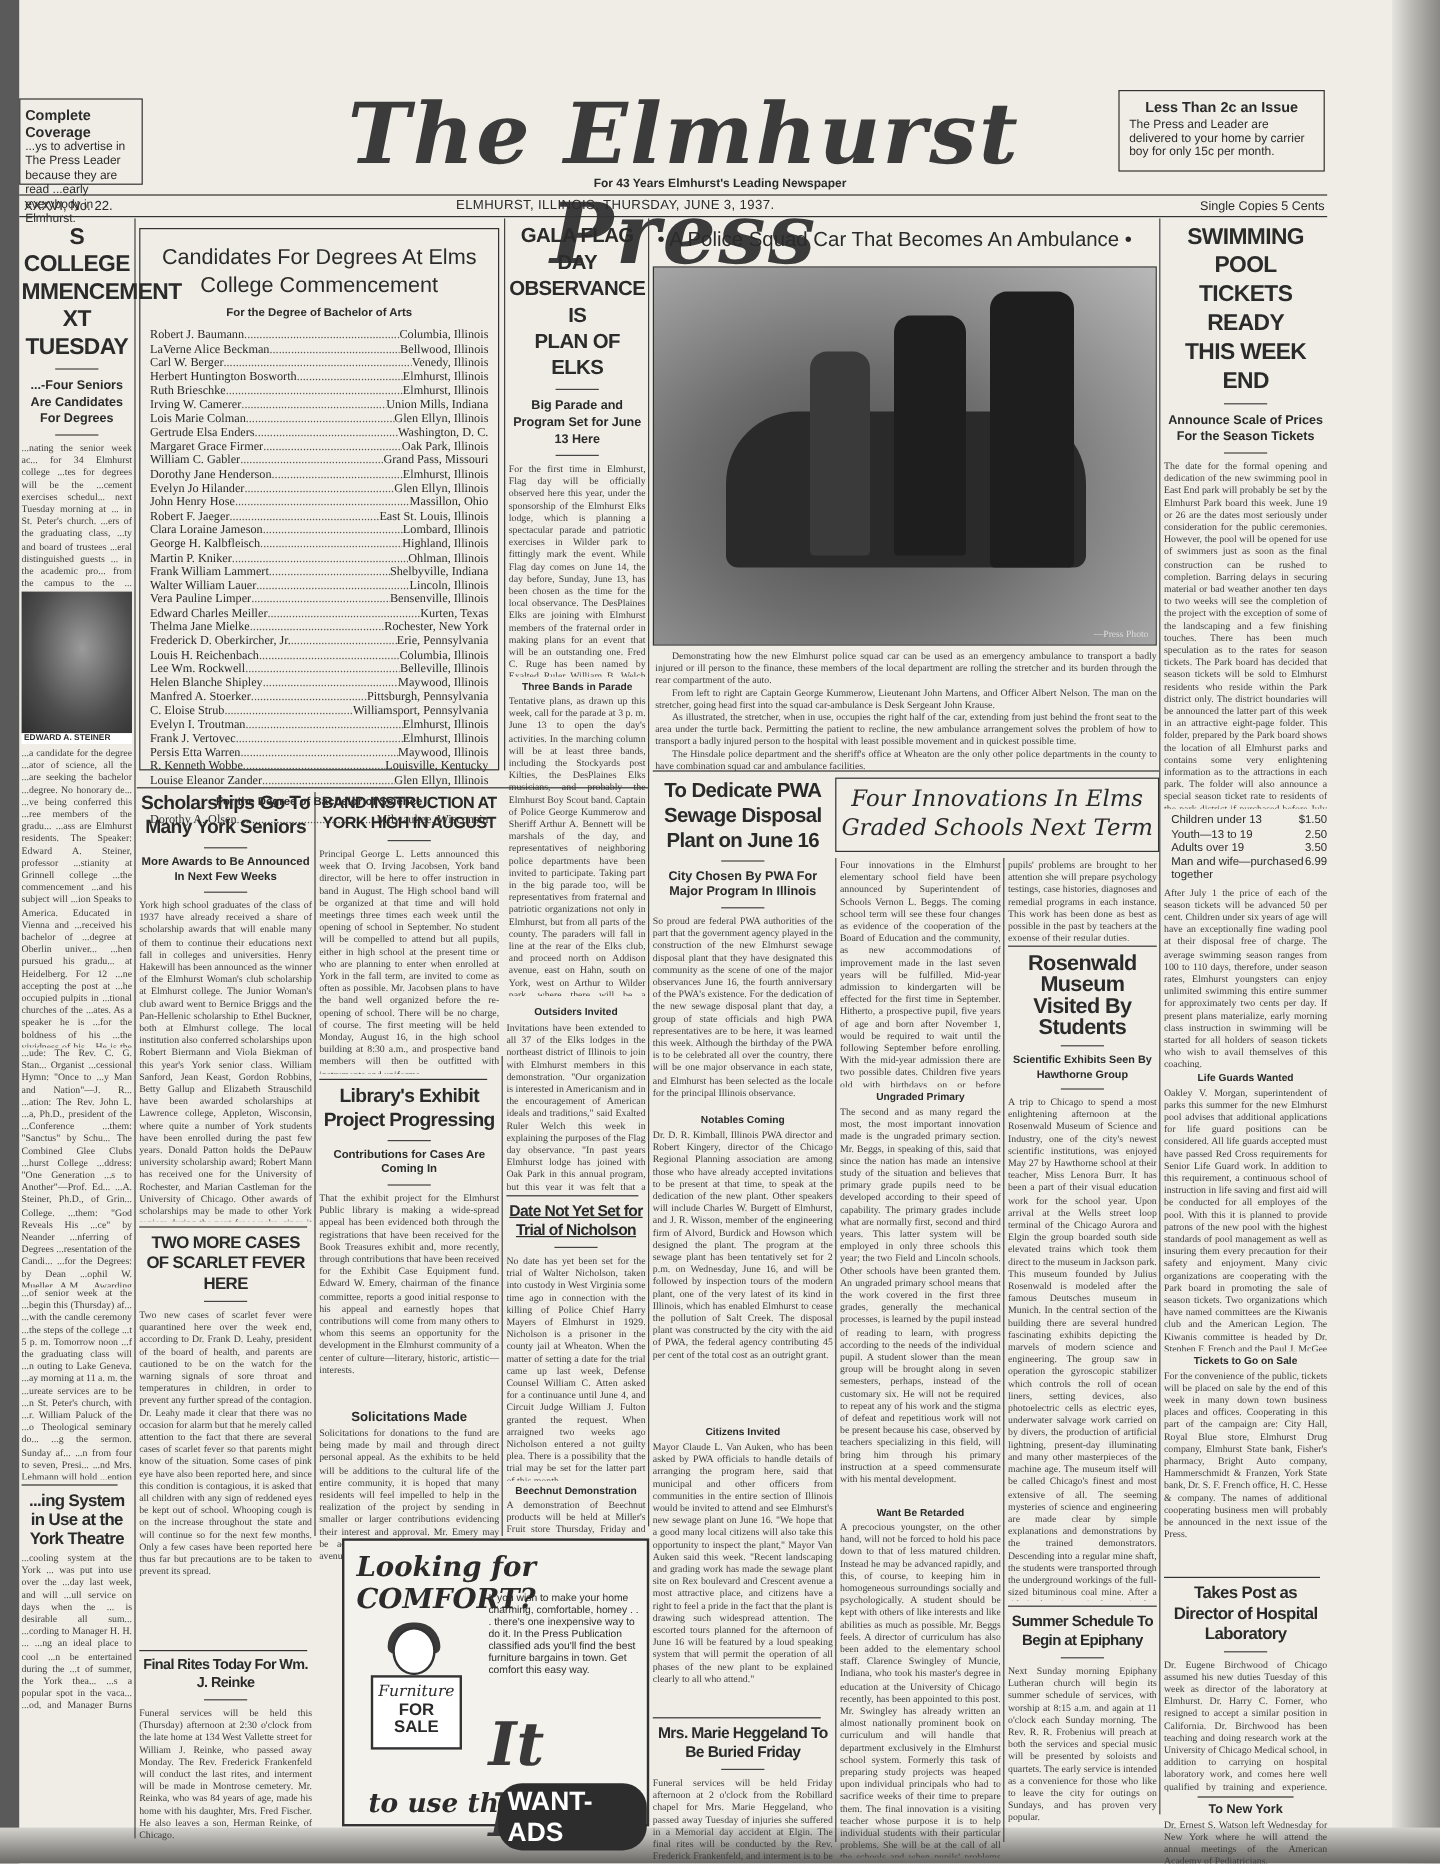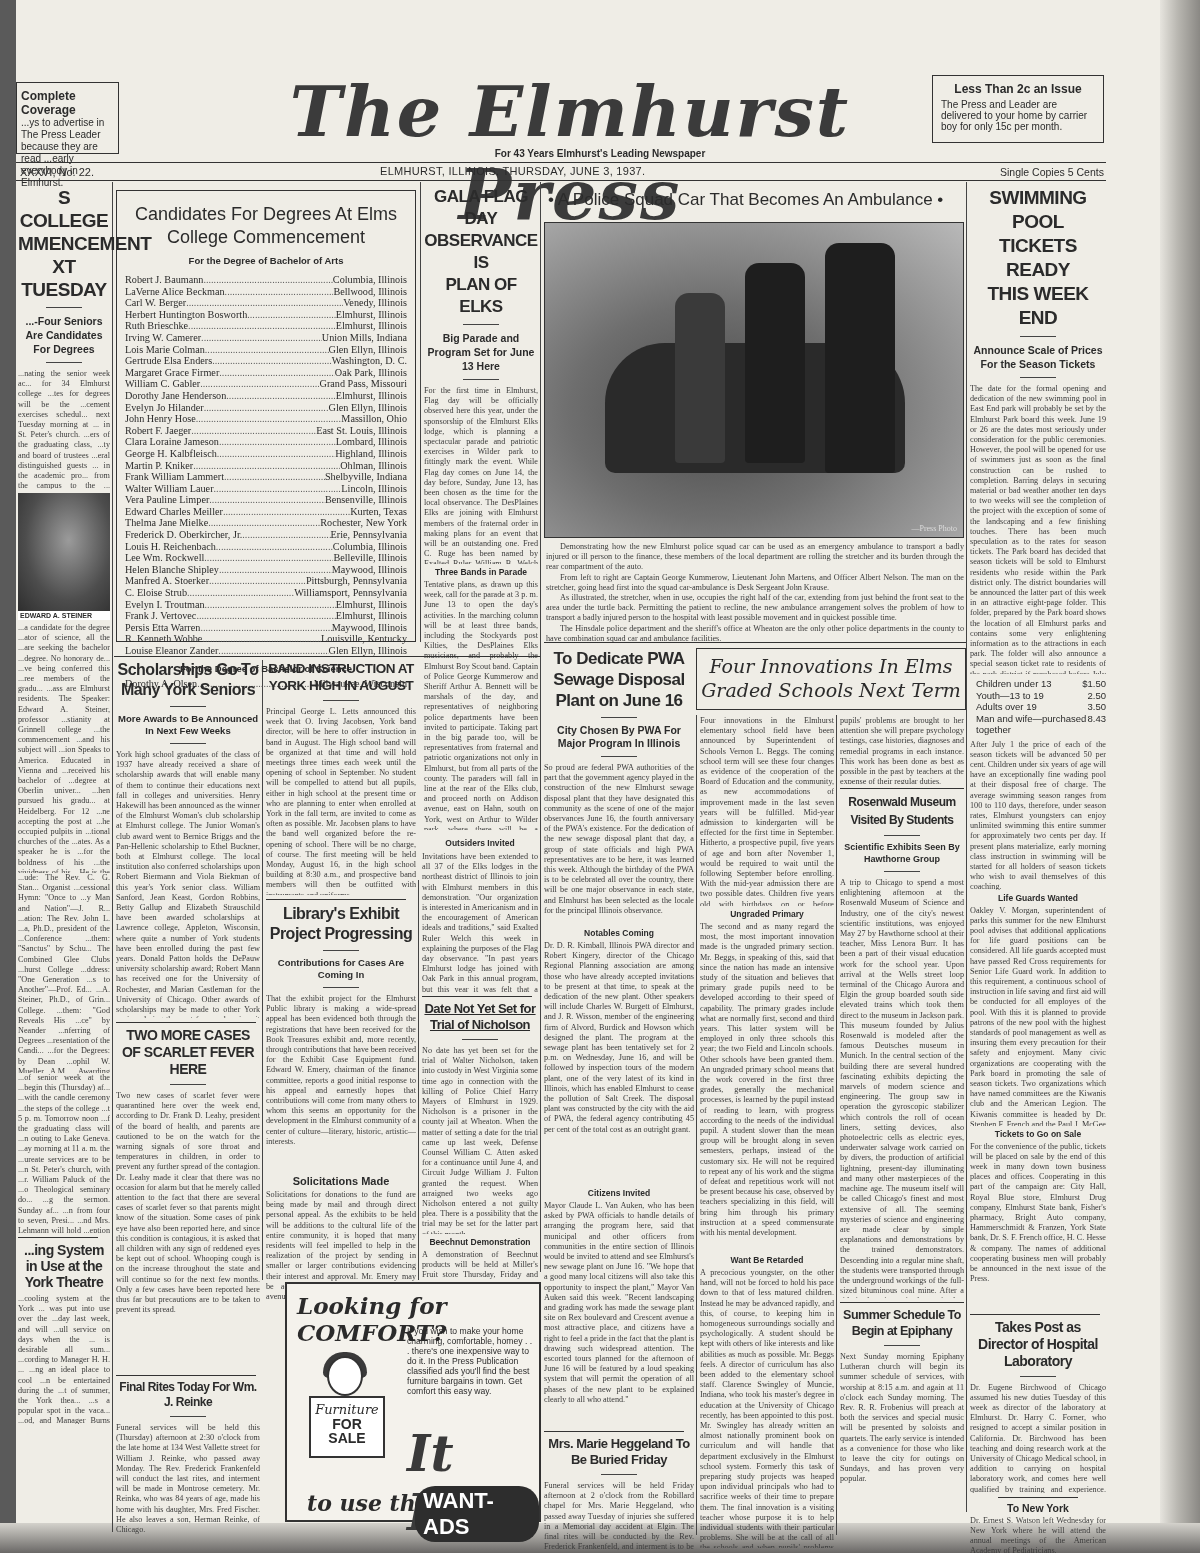--- a/index.html
+++ b/index.html
@@ -350,21 +350,21 @@
         <div class="price-row">
           <span>Youth—13 to 19</span>
           <span>2.50</span>
         </div>
         <div class="price-row">
           <span>Adults over 19</span>
           <span>3.50</span>
         </div>
         <div class="price-row">
           <span>Man and wife—purchased together</span>
-          <span>8.43</span>
+          <span>6.99</span>
         </div>
       </div>
     <div class="body-text" style="height:150px; overflow:hidden;">After July 1 the price of each of the season tickets will be advanced 50 per cent. Children under six years of age will have an exceptionally fine wading pool at their disposal free of charge. The average swimming season ranges from 100 to 110 days, therefore, under season rates, Elmhurst youngsters can enjoy unlimited swimming this entire summer for approximately two cents per day. If present plans materialize, early morning class instruction in swimming will be started for all holders of season tickets who wish to avail themselves of this coaching.</div>
     <div class="sans center" style="font-size:8.5px; font-weight:bold; margin:3px 0;">Life Guards Wanted</div>
     <div class="body-text" style="height:220px; overflow:hidden;">Oakley V. Morgan, superintendent of parks this summer for the new Elmhurst pool advises that additional applications for life guard positions can be considered. All life guards accepted must have passed Red Cross requirements for Senior Life Guard work. In addition to this requirement, a continuous school of instruction in life saving and first aid will be conducted for all employes of the pool. With this it is planned to provide patrons of the new pool with the highest standards of pool management as well as insuring them every precaution for their safety and enjoyment. Many civic organizations are cooperating with the Park board in promoting the sale of season tickets. Two organizations which have named committees are the Kiwanis club and the American Legion. The Kiwanis committee is headed by Dr. Stephen F. French and the Paul J. McGee heads the Legion committee. The chamber club and other club committees will be announced as soon as formed.</div>
     <div class="sans center" style="font-size:8.5px; font-weight:bold; margin:3px 0;">Tickets to Go on Sale</div>
     <div class="body-text" style="height:168px; overflow:hidden;">For the convenience of the public, tickets will be placed on sale by the end of this week in many down town business places and offices. Cooperating in this part of the campaign are: City Hall, Royal Blue store, Elmhurst Drug company, Elmhurst State bank, Fisher's pharmacy, Bright Auto company, Hammerschmidt &amp; Franzen, York State bank, Dr. S. F. French office, H. C. Hesse &amp; company. The names of additional cooperating business men will probably be announced in the next issue of the Press.</div>
     <div class="rule-h" style="position:relative; width:130px; margin:4px 0;"></div>
     <div class="cond center" style="font-size:14px; line-height:17px;">Takes Post as Director of Hospital Laboratory</div>
     <div class="mini-rule"></div>
@@ -437,21 +437,21 @@
   <div class="abs" style="left:700px; top:716px; width:134px;">
     <div class="body-text" style="height:190px; overflow:hidden;">Four innovations in the Elmhurst elementary school field have been announced by Superintendent of Schools Vernon L. Beggs. The coming school term will see these four changes as evidence of the cooperation of the Board of Education and the community, as new accommodations of improvement made in the last seven years will be fulfilled. Mid-year admission to kindergarten will be effected for the first time in September. Hitherto, a prospective pupil, five years of age and born after November 1, would be required to wait until the following September before enrolling. With the mid-year admission there are two possible dates. Children five years old with birthdays on or before November 1 will be enrolled in September and those with birthdays on or before April 1 will be included in the second semester roster.</div>
     <div class="sans center" style="font-size:8.5px; font-weight:bold; margin:3px 0;">Ungraded Primary</div>
     <div class="body-text" style="height:330px; overflow:hidden;">The second and as many regard the most, the most important innovation made is the ungraded primary section. Mr. Beggs, in speaking of this, said that since the nation has made an intensive study of the situation and believes that primary grade pupils need to be developed according to their speed of capability. The primary grades include what are normally first, second and third years. This latter system will be employed in only three schools this year; the two Field and Lincoln schools. Other schools have been granted them. An ungraded primary school means that the work covered in the first three grades, generally the mechanical processes, is learned by the pupil instead of reading to learn, with progress according to the needs of the individual pupil. A student slower than the mean group will be brought along in seven semesters, perhaps, instead of the customary six. He will not be required to repeat any of his work and the stigma of defeat and repetitious work will not be present because his case, observed by teachers specializing in this field, will bring him through his primary instruction at a speed commensurate with his mental development.</div>
     <div class="sans center" style="font-size:8.5px; font-weight:bold; margin:3px 0;">Want Be Retarded</div>
     <div class="body-text" style="height:280px; overflow:hidden;">A precocious youngster, on the other hand, will not be forced to hold his pace down to that of less matured children. Instead he may be advanced rapidly, and this, of course, to keeping him in homogeneous surroundings socially and psychologically. A student should be kept with others of like interests and like abilities as much as possible. Mr. Beggs feels. A director of curriculum has also been added to the elementary school staff. Clarence Swingley of Muncie, Indiana, who took his master's degree in education at the University of Chicago recently, has been appointed to this post. Mr. Swingley has already written an almost nationally prominent book on curriculum and will handle that department exclusively in the Elmhurst school system. Formerly this task of preparing study projects was heaped upon individual principals who had to sacrifice weeks of their time to prepare them. The final innovation is a visiting teacher whose purpose it is to help individual students with their particular problems. She will be at the call of all the schools and when pupils' problems are brought to her attention she will prepare psychology testings, case histories, diagnoses and remedial programs in each instance. This work has been done as best as possible in the past by teachers at the expense of their regular duties.</div>
   </div>
   <div class="abs" style="left:840px; top:716px; width:124px;">
     <div class="body-text" style="height:68px; overflow:hidden;">pupils' problems are brought to her attention she will prepare psychology testings, case histories, diagnoses and remedial programs in each instance. This work has been done as best as possible in the past by teachers at the expense of their regular duties.</div>
     <div class="rule-h" style="position:relative; width:124px; margin:4px 0;"></div>
-    <div class="cond center" style="font-size:12px; line-height:18px;">Rosenwald Museum Visited By Students</div>
+    <div class="cond center" style="font-size:18px; line-height:18px;">Rosenwald Museum Visited By Students</div>
     <div class="mini-rule"></div>
     <div class="sub" style="font-size:9px; line-height:11.5px;">Scientific Exhibits Seen By Hawthorne Group</div>
     <div class="mini-rule"></div>
     <div class="body-text" style="height:420px; overflow:hidden;">A trip to Chicago to spend a most enlightening afternoon at the Rosenwald Museum of Science and Industry, one of the city's newest scientific institutions, was enjoyed May 27 by Hawthorne school at their teacher, Miss Lenora Burr. It has been a part of their visual education work for the school year. Upon arrival at the Wells street loop terminal of the Chicago Aurora and Elgin the group boarded south side elevated trains which took them direct to the museum in Jackson park. This museum founded by Julius Rosenwald is modeled after the famous Deutsches museum in Munich. In the central section of the building there are several hundred fascinating exhibits depicting the marvels of modern science and engineering. The group saw in operation the gyroscopic stabilizer which controls the roll of ocean liners, setting devices, also photoelectric cells as electric eyes, underwater salvage work carried on by divers, the production of artificial lightning, present-day illuminating and many other masterpieces of the machine age. The museum itself will be called Chicago's finest and most extensive of all. The seeming mysteries of science and engineering are made clear by simple explanations and demonstrations by the trained demonstrators. Descending into a regular mine shaft, the students were transported through the underground workings of the full-sized bituminous coal mine. After a ride in the mine train they arrived at the working face where the miners explained the methods used in removing coal from the earth and operate the cutting, drilling and loading machines which are laid out. Exhibits on geology, production, preparation and utilization of coal afforded the class the opportunity of learning about the industry in a pleasant atmosphere.</div>
     <div class="rule-h" style="position:relative; width:124px; margin:4px 0;"></div>
     <div class="cond center" style="font-size:12.5px; line-height:16px;">Summer Schedule To Begin at Epiphany</div>
     <div class="mini-rule"></div>
     <div class="body-text" style="height:140px; overflow:hidden;">Next Sunday morning Epiphany Lutheran church will begin its summer schedule of services, with worship at 8:15 a.m. and again at 11 o'clock each Sunday morning. The Rev. R. R. Frobenius will preach at both the services and special music will be presented by soloists and quartets. The early service is intended as a convenience for those who like to leave the city for outings on Sundays, and has proven very popular.</div>
   </div>
 

